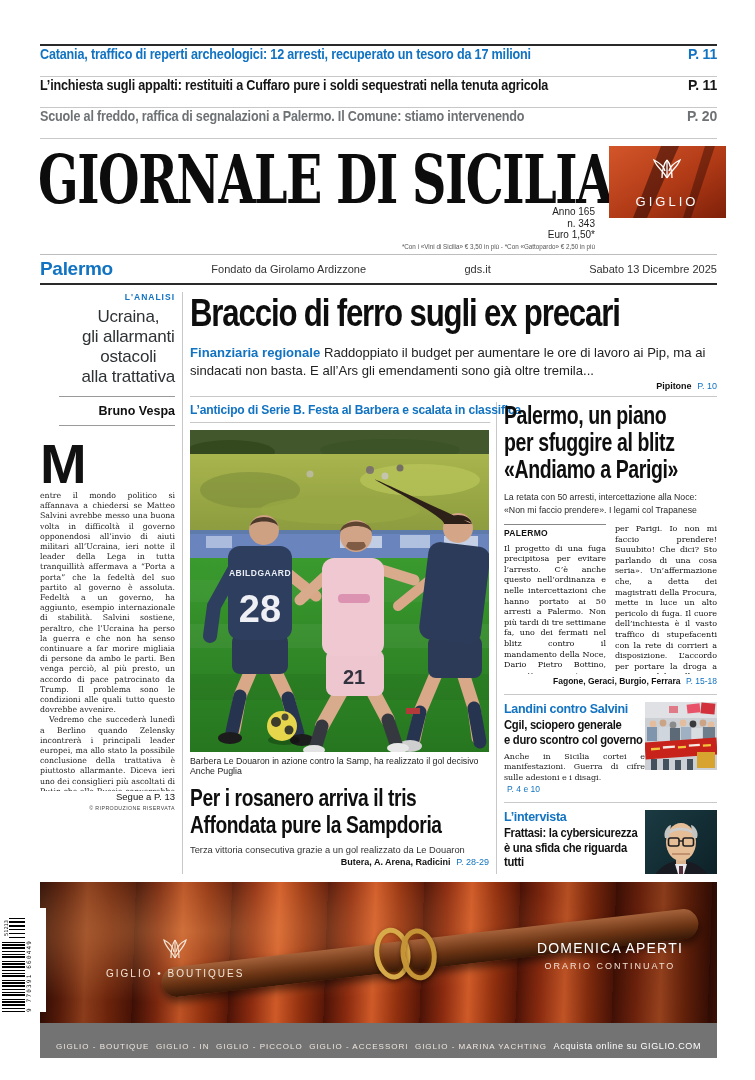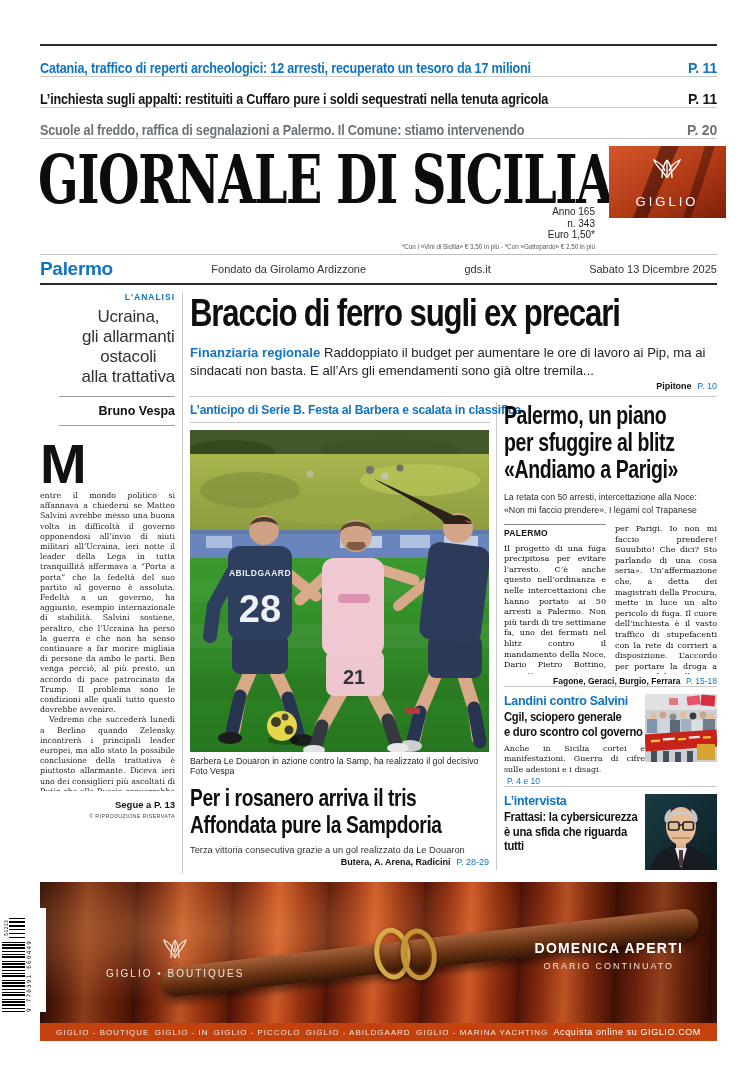--- a/index.html
+++ b/index.html
@@ -1,21 +1,21 @@
 <!DOCTYPE html>
 <html><head>
 <meta charset="utf-8">
 <style>
   html,body{margin:0;padding:0}
   body{width:755px;height:1080px;background:#fff;position:relative;overflow:hidden;
        font-family:"Liberation Sans",sans-serif;color:#111}
 
   
   .skybox{position:absolute;left:40px;right:38px;top:44px;border-top:2px solid #2a2a2a}
-  .sky-row{display:flex;justify-content:space-between;align-items:flex-end;height:30px;
+  .sky-row{display:flex;justify-content:space-between;align-items:flex-start;height:30px;
            border-bottom:1px solid #c8c8c8;font-weight:bold;font-size:14px;letter-spacing:-.2px;white-space:nowrap}
   .sky-text{transform:scaleX(.9);transform-origin:0 50%}
   .sky-page{flex:none;margin-left:8px}
   .c-blue{color:#1173c2}.c-black{color:#161616}.c-gray{color:#6e7275}
 
   
   .logo{position:absolute;left:38px;top:144px;font-family:"DejaVu Serif",serif;font-weight:bold;
         font-size:68px;letter-spacing:-2px;white-space:nowrap;color:#0c0c0c;
         transform:scaleX(.7);transform-origin:0 0;line-height:70px}
   .giglio-ad{position:absolute;right:29px;top:146px;width:117px;height:72px;display:block}
@@ -35,21 +35,21 @@
   .analysis{width:135px;flex:none;display:flex;flex-direction:column;align-items:flex-end;text-align:center}
   .an-kicker{color:#1173c2;font-size:8.5px;font-weight:bold;letter-spacing:1px}
   .an-title{font-size:17px;line-height:20px;font-weight:400;color:#2e3235;margin-top:5px;white-space:pre-line;letter-spacing:-.2px}
   .an-rule{width:116px;border-top:1px solid #9a9a9a;margin:9px 0 7px}
   .an-rule2{width:116px;border-top:1px solid #9a9a9a;margin:7px 0 6px}
   .an-author{font-size:12.5px;font-weight:bold;color:#101010}
   .an-drop{font-size:56px;font-weight:800;line-height:48px;align-self:flex-start;margin:8px 0 3px;letter-spacing:-2px}
   .an-body{font-family:"DejaVu Serif",serif;font-size:7.8px;line-height:10.2px;text-align:justify;
            color:#1c1c1c;height:300px;overflow:hidden;width:135px}
   .an-body .p2{text-indent:9px;margin-top:1px}
-  .an-continue{align-self:flex-end;font-weight:bold;font-size:9.5px;margin-top:8px}
+  .an-continue{align-self:flex-end;font-weight:normal;font-size:9.5px;margin-top:0}
   .an-copy{font-size:5.3px;color:#444;letter-spacing:.4px;margin-top:3px}
 
   
   .main-col{flex:1;min-width:0}
   .lead-hl{font-size:38px;font-weight:800;letter-spacing:-1.4px;white-space:nowrap;
            transform:scaleX(.82);transform-origin:0 0;width:122%;color:#0e0e0e}
   .lead-stand{margin-top:9px;font-size:13.5px;line-height:17.5px;color:#222;
               transform:scaleX(.97);transform-origin:0 0;width:103%}
   .lead-kicker{color:#1173c2;font-weight:bold}
   .byline{text-align:right;font-size:9px;color:#111;margin-top:2px}
@@ -77,21 +77,21 @@
   .cr-stand{font-size:9.5px;line-height:12.5px;color:#2a2a2a;margin-top:8px;
             transform:scaleX(.92);transform-origin:0 0;width:108%}
   .cr-body{display:flex;gap:9px;margin-top:8px;font-family:"DejaVu Serif",serif;font-size:8px;
            line-height:10.6px;text-align:justify;height:150px;overflow:hidden}
   .cr-col{flex:1;min-width:0}
   .cr-city{font-weight:bold;font-family:"Liberation Sans",sans-serif;font-size:8.5px;
            border-top:1px solid #888;padding-top:3px;margin-bottom:5px;letter-spacing:.3px}
   .cr-byline{text-align:right;font-size:8.5px;margin-top:2px}
 
   
-  .brief{border-top:1px solid #c8c8c8;padding-top:7px;display:flex;}
+  .brief{border-top:1px solid #c8c8c8;margin-top:8px;padding-top:7px;display:flex;}
   .brief-text{flex:1;min-width:0}
   .b-kicker{color:#1173c2;font-weight:bold;font-size:12.5px;letter-spacing:-.3px}
   .b-title{font-size:12.5px;font-weight:800;line-height:14.5px;white-space:pre-line;margin-top:2px;
            letter-spacing:-.3px;transform:scaleX(.9);transform-origin:0 0;width:111%}
   .b-body{font-family:"DejaVu Serif",serif;font-size:8px;line-height:10.4px;margin-top:5px;text-align:justify;color:#222}
   .b-refline{text-align:left;font-size:8.5px;margin-top:1px}
   .brief-photo{flex:none;display:block}
 
   
   .ad{position:absolute;left:40px;top:882px;width:677px;height:176px;overflow:hidden}
@@ -104,24 +104,24 @@
   .belt{position:absolute;left:120px;top:56px;width:540px;height:30px;border-radius:15px;
         transform:rotate(-6.5deg);background:linear-gradient(#a4623a,#6b3414 55%,#371807);
         box-shadow:0 5px 9px rgba(0,0,0,.55)}
   .buckle{position:absolute;left:330px;top:40px;width:70px;height:56px;transform:rotate(-7deg)}
   .gring{position:absolute;width:26px;height:42px;border:5px solid #d8ab4a;border-radius:50%;
          box-shadow:inset 0 0 4px rgba(120,70,0,.8),0 2px 4px rgba(0,0,0,.5)}
   .g1{left:4px;top:4px}.g2{left:30px;top:8px;border-color:#c59436}
   .ad-logo{position:absolute;left:66px;top:52px;color:#f3e4d4;text-align:center}
   .ad-logo-text{font-size:10px;letter-spacing:2px;margin-top:4px}
   .ad-right{position:absolute;right:34px;top:58px;text-align:center;color:#fff}
-  .ad-r1{font-size:14px;letter-spacing:1.2px;font-weight:bold}
+  .ad-r1{font-size:14px;letter-spacing:1.2px;font-weight:normal}
   .ad-r2{font-size:9px;letter-spacing:2px;margin-top:5px;color:#f2e1d4}
-  .ad-band{height:18px;background:#c2410c;display:flex;align-items:center;justify-content:space-between;
-           padding:0 16px;color:#efe6df;font-size:8px;letter-spacing:1px;white-space:nowrap}
+  .ad-band{height:18px;background:#737373;display:flex;align-items:center;justify-content:space-between;
+           padding:14px 16px;color:#efe6df;font-size:8px;letter-spacing:1px;white-space:nowrap}
   .ad-online{font-size:9px;letter-spacing:.6px;color:#fff}
 
   
   .barcode{position:absolute;left:-28px;top:938px;width:104px;height:44px;transform:rotate(-90deg);
            display:flex;flex-direction:column;align-items:flex-start;background:#fff}
   .bc-top{display:flex;align-items:flex-end;gap:4px}
   .bars-main{width:70px;height:23px;
      background:repeating-linear-gradient(90deg,#000 0 1.5px,#fff 1.5px 3px,#000 3px 3.7px,#fff 3.7px 6.5px,#000 6.5px 8.5px,#fff 8.5px 9.5px)}
   .bc-addon{display:flex;flex-direction:column;align-items:center}
   .bars-addon{width:20px;height:16px;background:repeating-linear-gradient(90deg,#000 0 1.4px,#fff 1.4px 3.8px)}
@@ -313,21 +313,21 @@
               <circle cx="92" cy="296" r="15" fill="#e6d64c"></circle>
               <circle cx="86" cy="292" r="5" fill="#3c3c2c"></circle>
               <circle cx="99" cy="300" r="4.5" fill="#3c3c2c"></circle>
               <circle cx="95" cy="287" r="3.5" fill="#4a4a36"></circle>
             </g>
           </svg>
 
           <div class="sp-caption">
             <span class="bold">Barbera</span>
             <span>Le Douaron in azione contro la Samp, ha realizzato il gol decisivo</span>
-            <span class="bold">Foto Vespa</span>
+            <span class="bold">Anche Puglia</span>
           </div>
 
           <h2 class="sp-hl" style="margin:0">Per i rosanero arriva il tris
 Affondata pure la Sampdoria</h2>
           <div class="sp-stand">Terza vittoria consecutiva grazie a un gol realizzato da Le Douaron</div>
           <div class="byline">
             <span class="byl-name">Butera, A. Arena, Radicini</span>
             <span class="byl-page">P. 28-29</span>
           </div>
         </section>
@@ -460,21 +460,21 @@
       </div>
       <div class="ad-right">
         <div class="ad-r1">DOMENICA APERTI</div>
         <div class="ad-r2">ORARIO CONTINUATO</div>
       </div>
     </div>
     <div class="ad-band">
       <span>GIGLIO - BOUTIQUE</span>
       <span>GIGLIO - IN</span>
       <span>GIGLIO - PICCOLO</span>
-      <span>GIGLIO - ABILDGAARD</span>
+      <span>GIGLIO - ACCESSORI</span>
       <span>GIGLIO - MARINA YACHTING</span>
       <span class="ad-online">Acquista online su GIGLIO.COM</span>
     </div>
   </footer>
 
   <div class="barcode">
     <div class="bc-top">
       <div class="bars-main"></div>
       <div class="bc-addon">
         <span class="bc-addon-num">51213</span>

